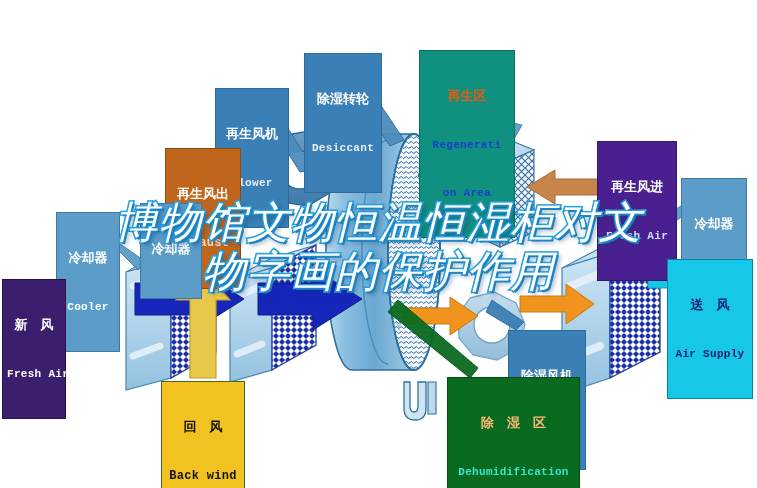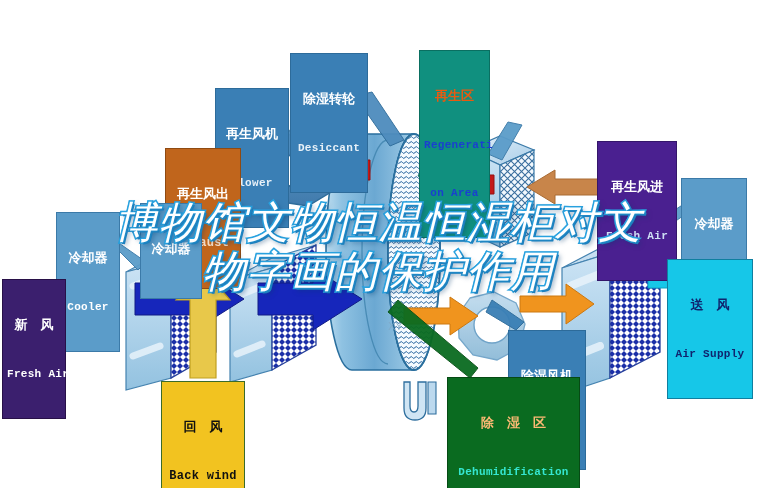--- a/index.html
+++ b/index.html
@@ -223,31 +223,31 @@
       <polygon points="106,238 116,241 146,262 138,270" fill="#5b9cc9" stroke="#3b7aa8"></polygon>
 
       <polygon points="182,232 192,235 236,262 228,270" fill="#5b9cc9" stroke="#3b7aa8"></polygon>
 
       <polygon points="516,330 524,322 492,300 486,312" fill="#3a7fb5" stroke="#2d6b9a"></polygon>
 
       <polygon points="470,378 478,368 398,300 388,312" fill="#0a6b20" stroke="#075016"></polygon>
     </g>
   </svg>
 
-  <div class="lbl" style="left:290px;top:53px;width:78px;background:#3a7fb5;border:1px solid #2d6b9a;">
+  <div class="lbl" style="left:304px;top:53px;width:78px;background:#3a7fb5;border:1px solid #2d6b9a;">
     <span class="cn" style="color:#ffffff;font-size:13px;">除湿转轮</span>
     <span class="en" style="color:#e8f1f8;font-size:11px;">Desiccant</span>
   </div>
 
   <div class="lbl" style="left:215px;top:88px;width:74px;background:#3a7fb5;border:1px solid #2d6b9a;">
     <span class="cn" style="color:#ffffff;font-size:13px;">再生风机</span>
     <span class="en" style="color:#e8f1f8;font-size:11px;">Blower</span>
   </div>
 
-  <div class="lbl" style="left:419px;top:50px;width:71px;background:#10907f;border:1px solid #0a6f61;">
+  <div class="lbl" style="left:419px;top:50px;width:96px;background:#10907f;border:1px solid #0a6f61;">
     <span class="cn" style="color:#e85a10;font-size:13px;">再生区</span>
     <span class="en" style="color:#1a3fd0;font-size:11px;">Regenerati</span>
     <span class="en" style="color:#1a3fd0;font-size:11px;">on Area</span>
   </div>
 
 
   <div class="lbl" style="left:597px;top:141px;width:80px;background:#4a2090;border:1px solid #34166a;">
     <span class="cn" style="color:#ffffff;font-size:13px;">再生风进</span>
     <span class="en" style="color:#cfe0f5;font-size:11px;">Fresh Air</span>
   </div>

